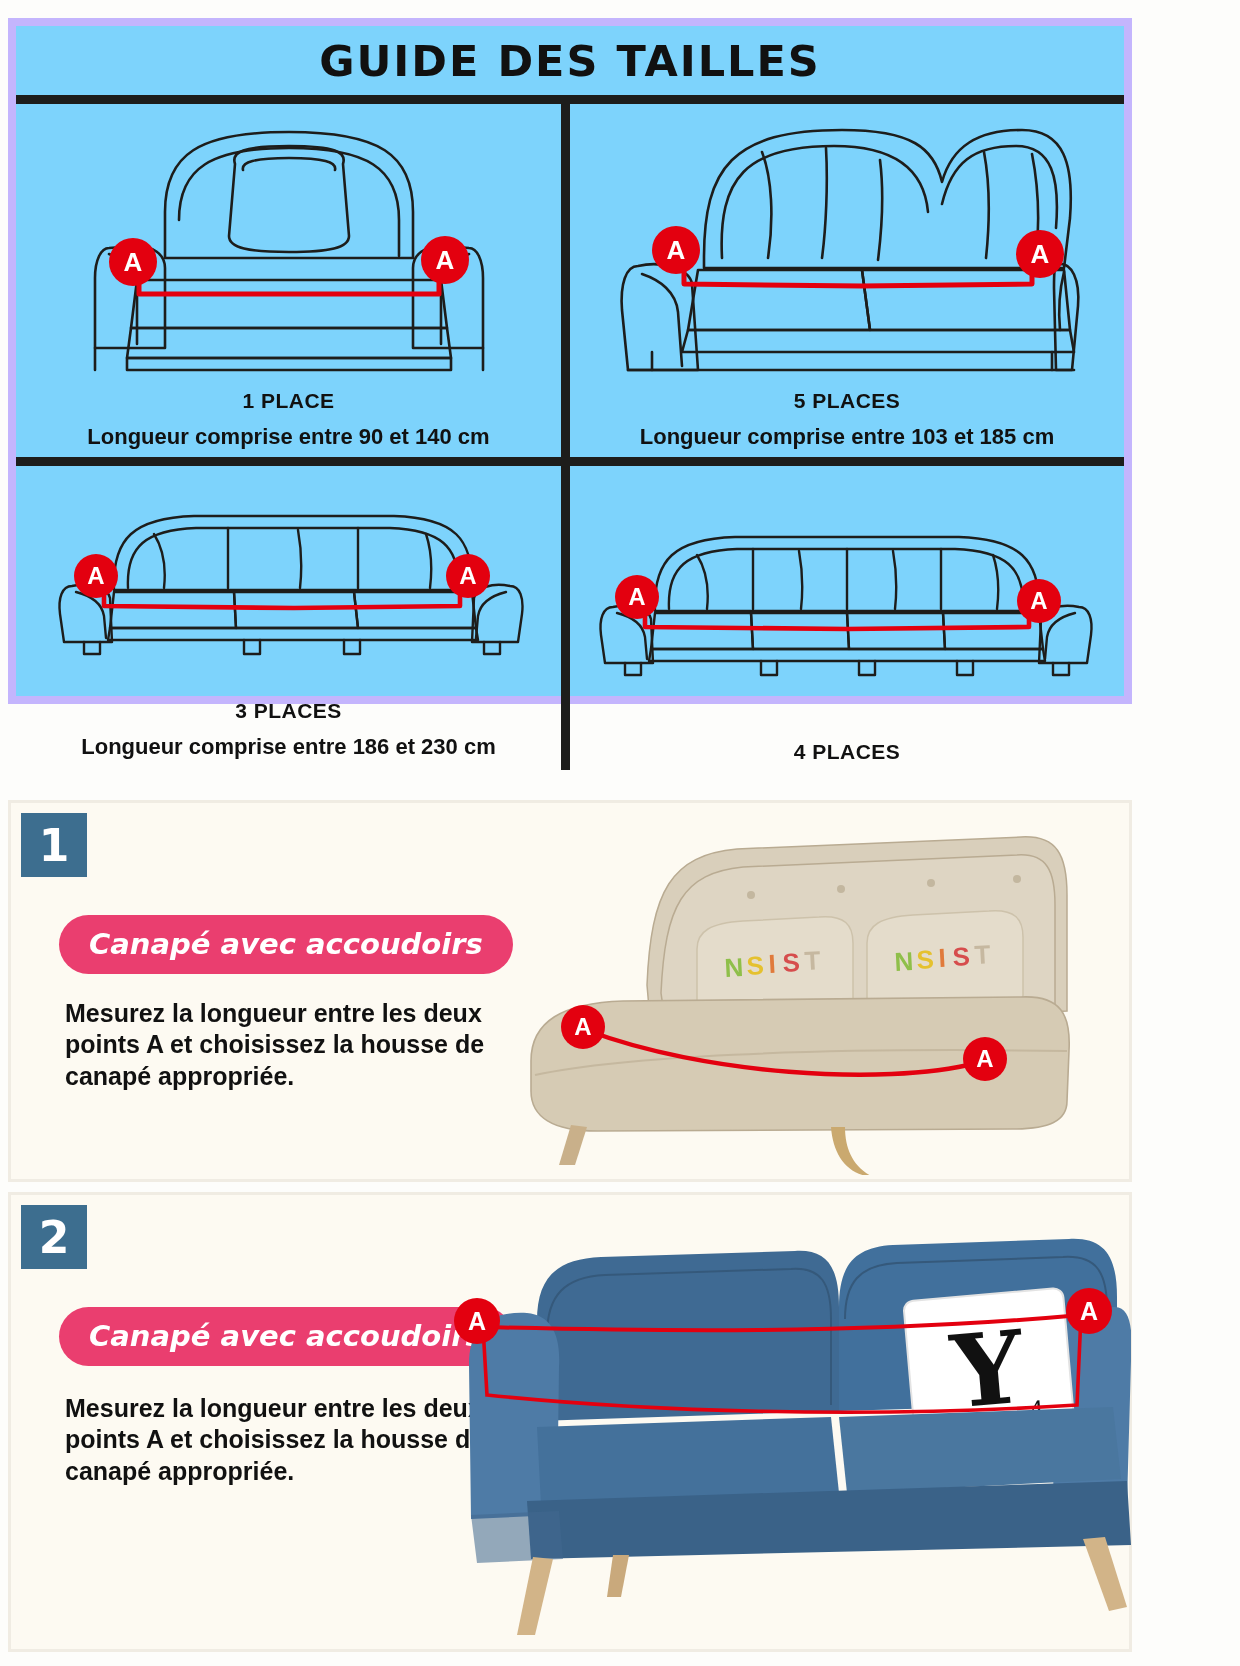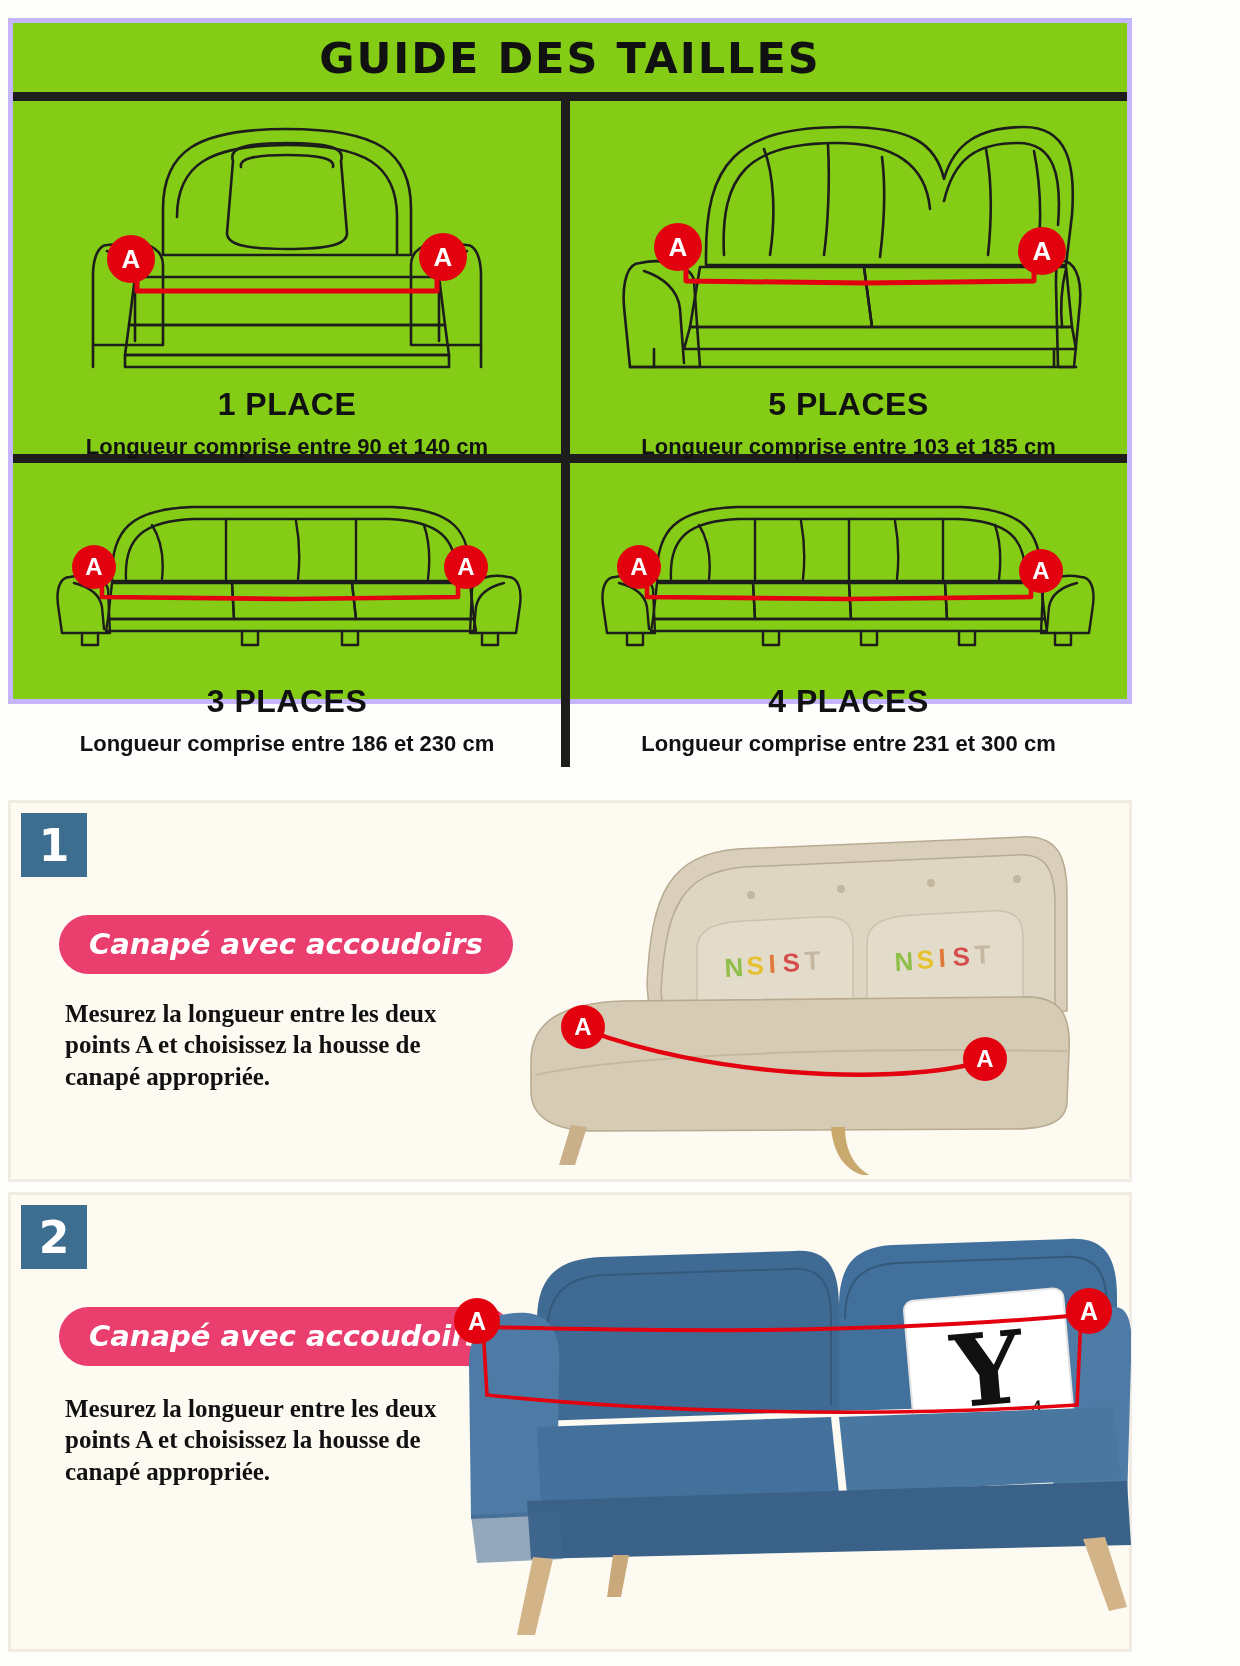--- a/index.html
+++ b/index.html
@@ -14,22 +14,22 @@
     width: 1240px; height: 1666px;
     overflow: hidden;
     background: #fdfdfb;
   }
 
   
   .guide {
     position: absolute;
     left: 8px; top: 18px;
     width: 1124px; height: 686px;
-    border: 5px solid #c4b5fd;
-    background: #84cc16;
+    border: 8px solid #c4b5fd;
+    background: #7dd3fc;
   }
   .guide-title {
     height: 78px;
     display: flex; align-items: center; justify-content: center;
     border-bottom: 9px solid #1d1d1b;
     font-size: 43px;
     font-weight: bold;
     letter-spacing: 2px;
     color: #111;
     font-family: "DejaVu Sans", sans-serif;
@@ -50,21 +50,21 @@
     justify-content: flex-start;
   }
   .cell.left { border-right: 9px solid #1d1d1b; }
   .fig {
     flex: 1 1 auto;
     width: 100%;
     display: flex; align-items: center; justify-content: center;
   }
   .fig svg { display: block; }
   .cap-title {
-    font-size: 32px;
+    font-size: 21px;
     font-weight: bold;
     color: #111;
     letter-spacing: .5px;
     margin-top: 9px;
   }
   .cap-sub {
     font-size: 22px;
     font-weight: bold;
     color: #111;
     margin-top: 11px;
@@ -110,21 +110,21 @@
     white-space: nowrap;
     font-family: "DejaVu Sans", sans-serif;
   }
   .desc {
     position: absolute;
     font-size: 25px;
     font-weight: bold;
     line-height: 1.25;
     color: #111;
     width: 420px;
-    font-family: Liberation Serif, serif;
+    font-family: Liberation Sans, sans-serif;
   }
   .photo {
     position: absolute;
   }
   .photo svg { display: block; }
 </style>
 </head>
 <body>
 
 <div class="page">
@@ -265,21 +265,20 @@
             <g stroke="#e3000f" stroke-width="4.6" fill="none">
               <path d="M48 86 L48 112 L250 114 L432 112 L432 86"></path>
             </g>
             <circle cx="40" cy="82" r="22" fill="#e3000f" stroke="none"></circle>
             <text x="40" y="90" fill="#ffffff" stroke="none" font-size="24" font-weight="bold" text-anchor="middle" font-family="Liberation Sans, sans-serif">A</text>
             <circle cx="442" cy="86" r="22" fill="#e3000f" stroke="none"></circle>
             <text x="442" y="94" fill="#ffffff" stroke="none" font-size="24" font-weight="bold" text-anchor="middle" font-family="Liberation Sans, sans-serif">A</text>
           </svg>
         </div>
         <div class="cap-title">4 PLACES</div>
-        <div class="cap-sub">Longueur comprise entre 231 et 300 cm</div>
       </div>
     </div>
   </div>
 
   <div class="step step-1">
     <div class="step-bg"></div>
 
     <div class="badge">1</div>
 
     <div class="pill" style="left:48px; top:112px;">Canapé avec accoudoirs</div>

